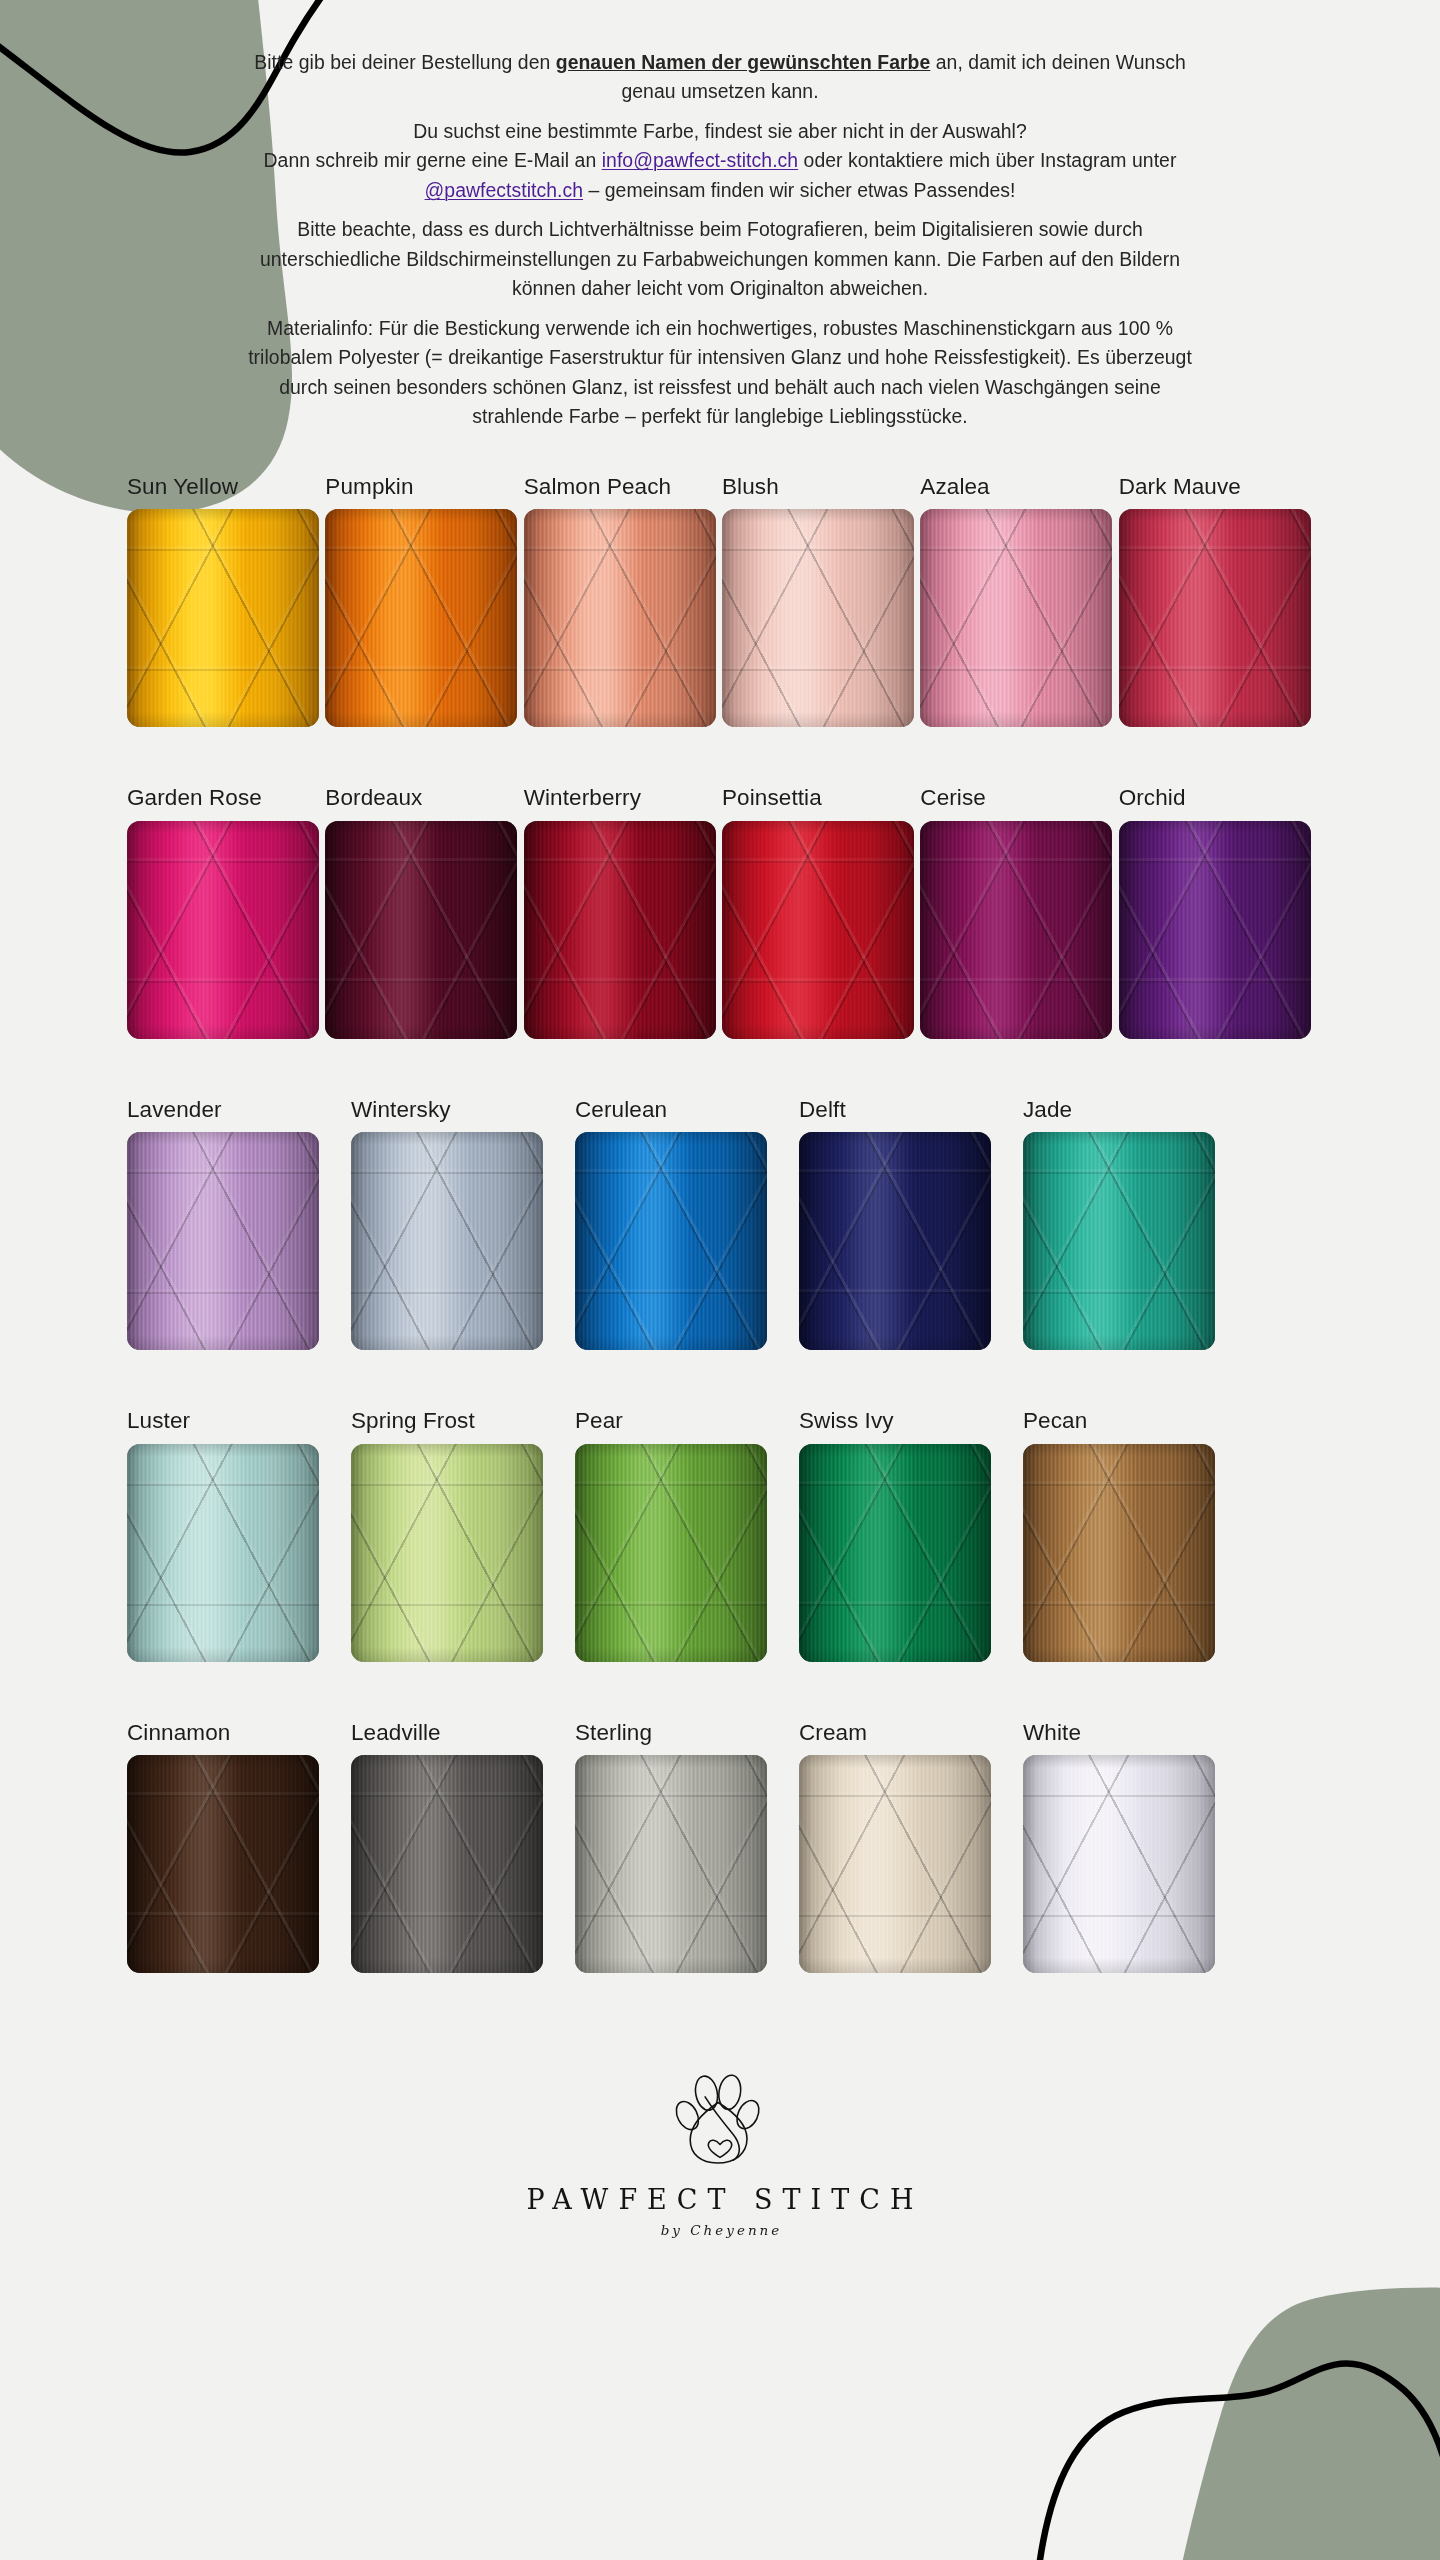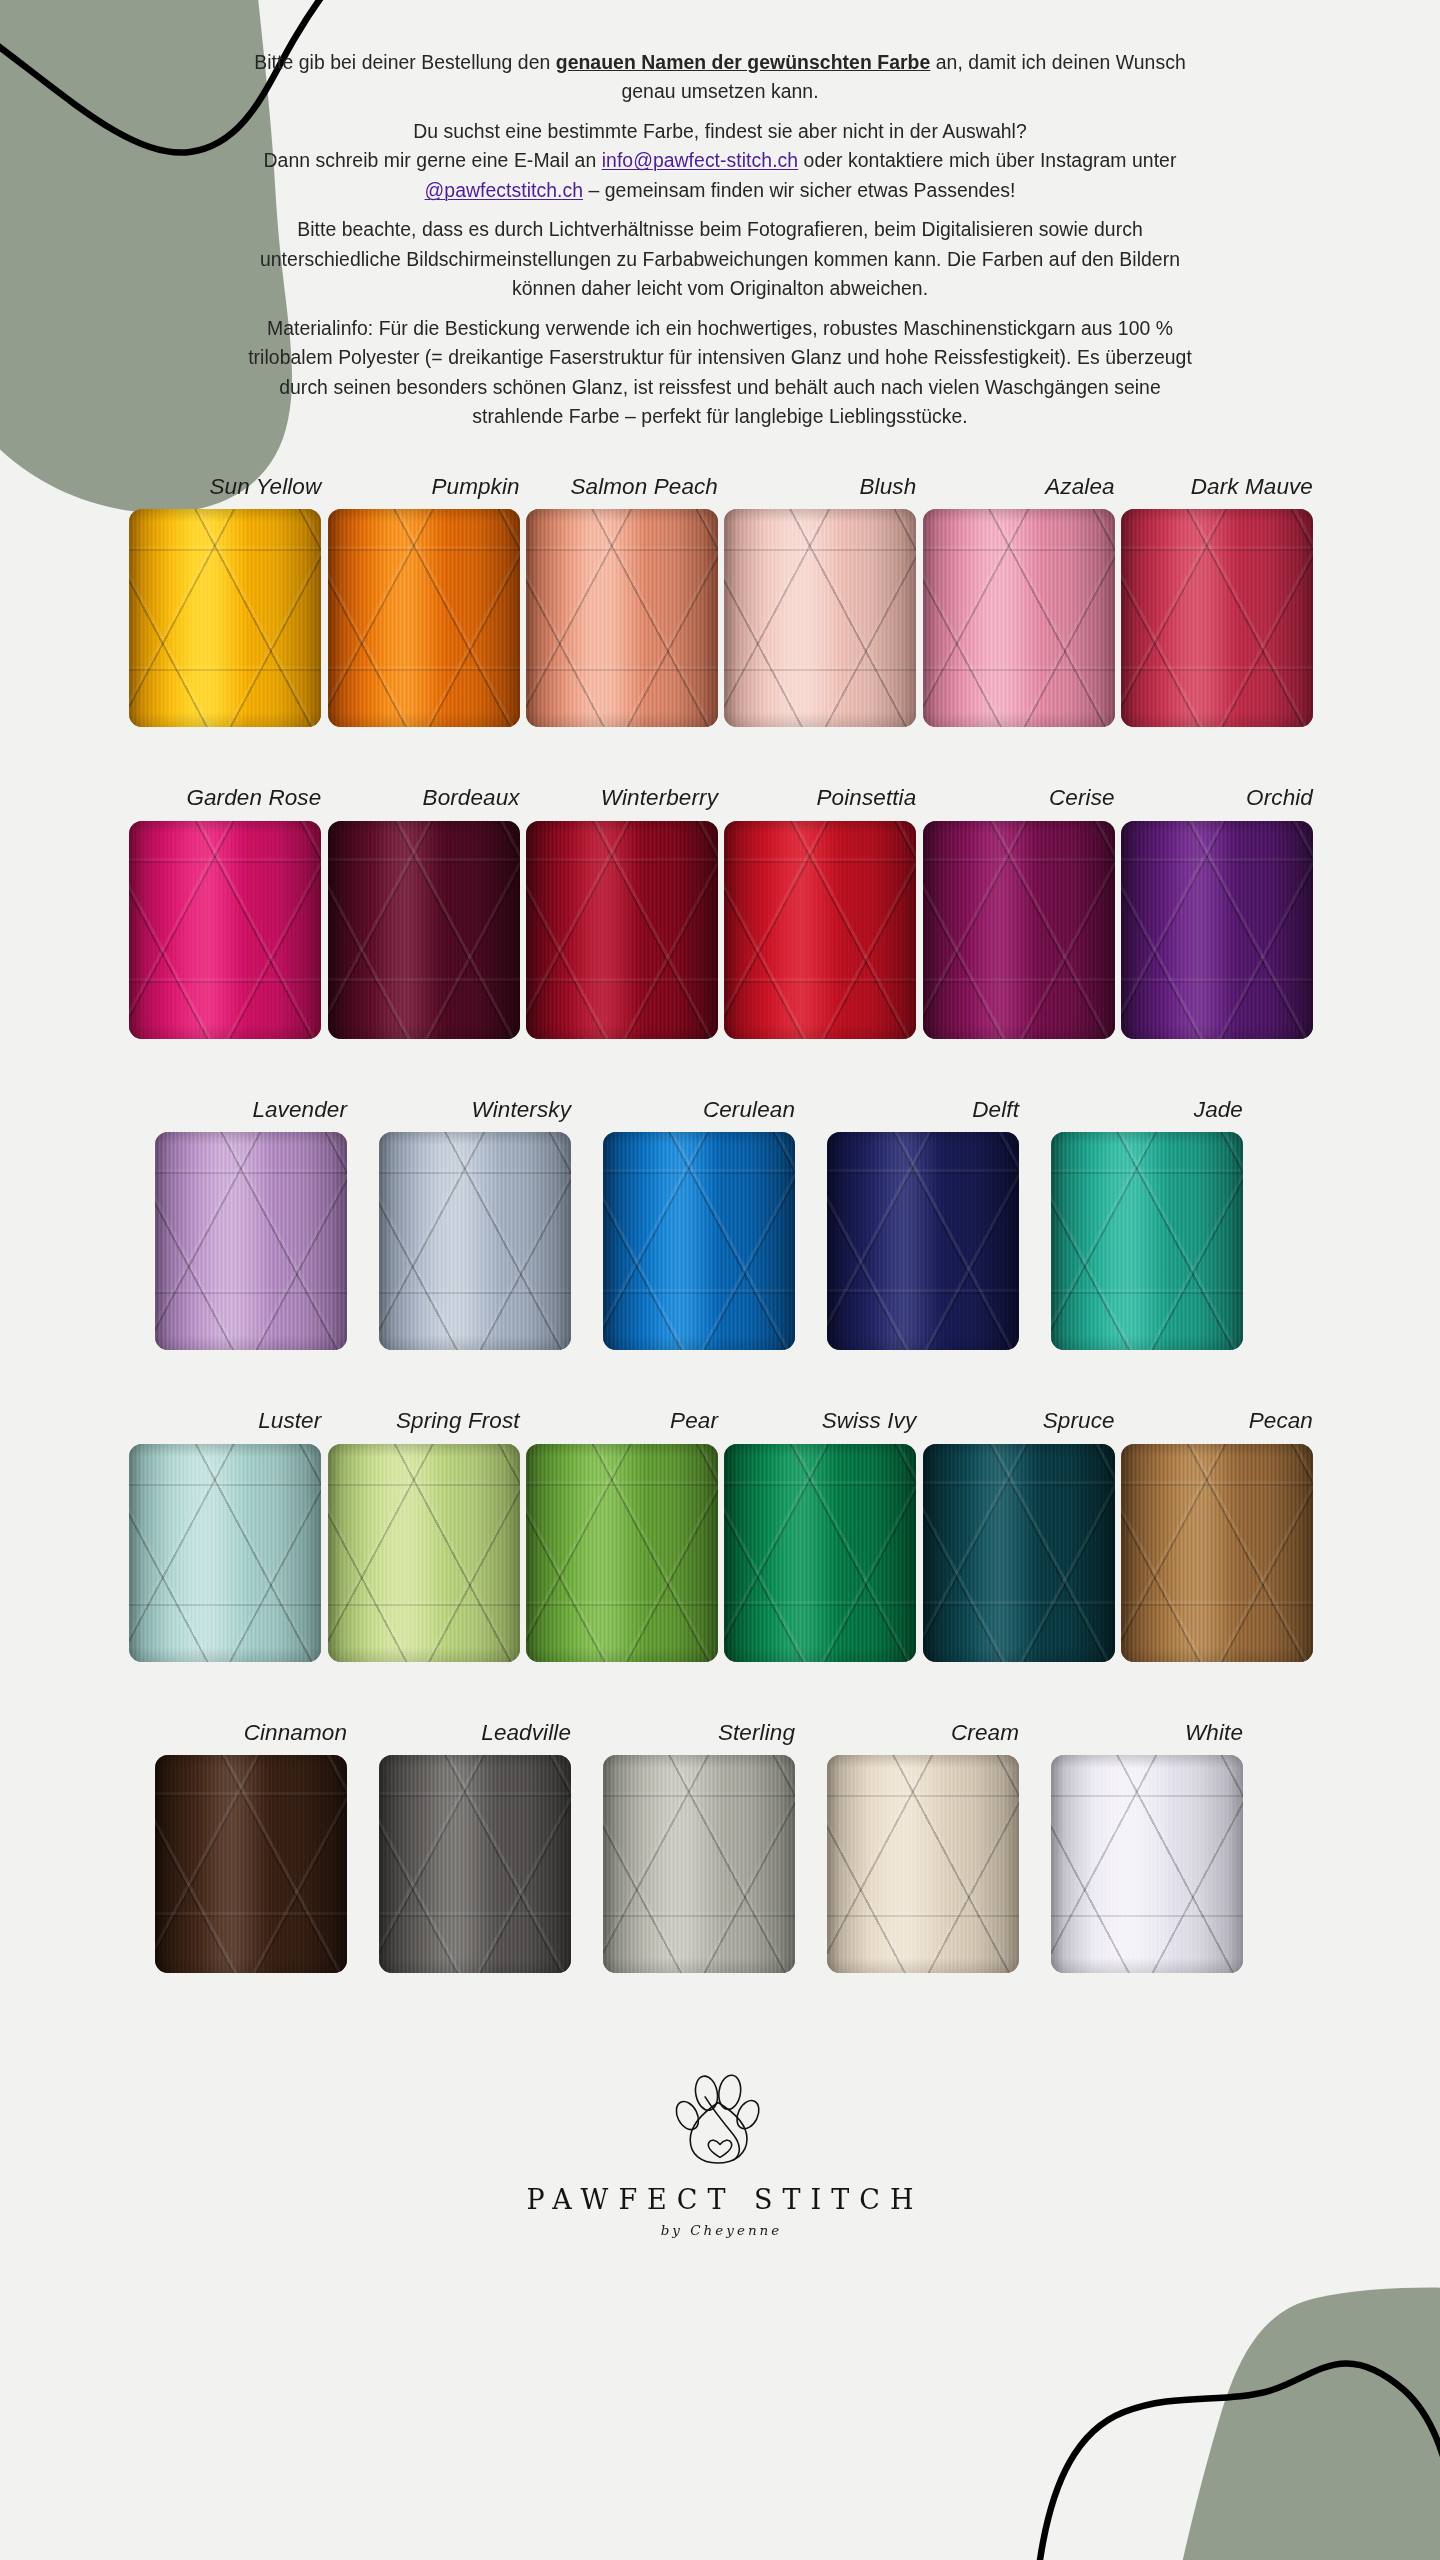--- a/index.html
+++ b/index.html
@@ -86,22 +86,21 @@
   .swatch-row {
     display: flex;
     gap: 4px;
     justify-content: flex-start;
   }
 
   .swatch {
     width: 220px;
     display: flex;
     flex-direction: column;
-    align-items: flex-end;
-    font-style: italic;
+    align-items: flex-start;
   }
 
   .swatch-label {
     font-size: 22.5px;
     color: #1c1c1c;
     line-height: 1;
     margin-bottom: 11px;
     white-space: nowrap;
     letter-spacing: 0.1px;
   }
@@ -500,31 +499,20 @@
           <div class="spool">
             <div class="sheen" style="background: linear-gradient(90deg, rgb(4, 92, 52) 0%, rgb(7, 120, 70) 13%, rgb(15, 148, 89) 33%, rgb(15, 148, 89) 44%, rgb(7, 120, 70) 62%, rgb(7, 120, 70) 78%, rgb(4, 92, 52) 100%);"></div>
             <div class="striate"></div>
             <div class="cross"></div>
             <div class="bands"></div>
             <div class="shade"></div>
             <div class="caps"></div>
           </div>
         </div>
         <div class="swatch">
-          <div class="swatch-label">Spruce</div>
-          <div class="spool">
-            <div class="sheen" style="background: linear-gradient(90deg, rgb(6, 39, 45) 0%, rgb(11, 59, 68) 13%, rgb(17, 82, 92) 33%, rgb(17, 82, 92) 44%, rgb(11, 59, 68) 62%, rgb(11, 59, 68) 78%, rgb(6, 39, 45) 100%);"></div>
-            <div class="striate"></div>
-            <div class="cross"></div>
-            <div class="bands"></div>
-            <div class="shade"></div>
-            <div class="caps"></div>
-          </div>
-        </div>
-        <div class="swatch">
           <div class="swatch-label">Pecan</div>
           <div class="spool">
             <div class="sheen" style="background: linear-gradient(90deg, rgb(119, 81, 43) 0%, rgb(149, 104, 58) 13%, rgb(176, 128, 72) 33%, rgb(176, 128, 72) 44%, rgb(149, 104, 58) 62%, rgb(149, 104, 58) 78%, rgb(119, 81, 43) 100%);"></div>
             <div class="striate"></div>
             <div class="cross"></div>
             <div class="bands"></div>
             <div class="shade"></div>
             <div class="caps"></div>
           </div>
         </div>

